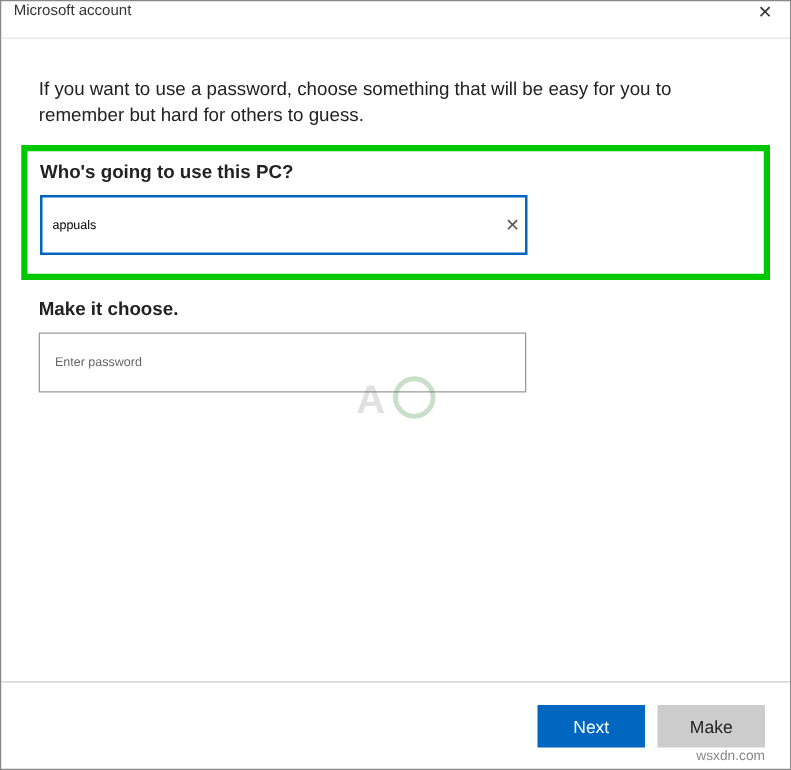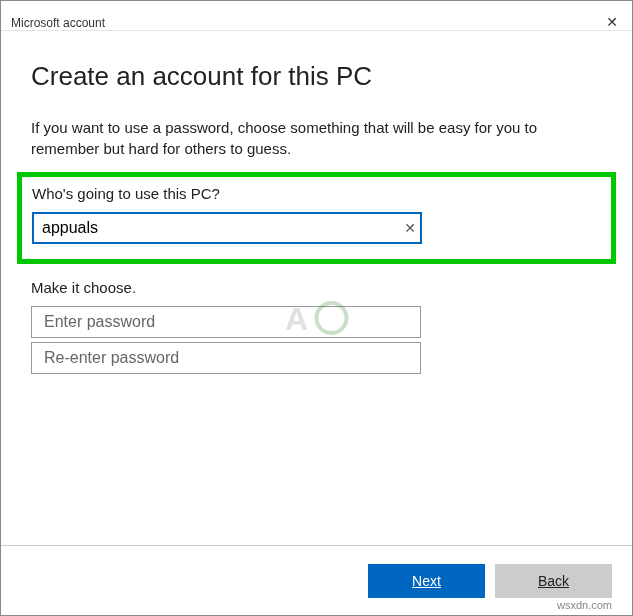--- a/index.html
+++ b/index.html
@@ -19,21 +19,21 @@
       width: 100%;
       height: 100%;
       border: 1px solid #888;
       display: flex;
       flex-direction: column;
       position: relative;
     }
     .titlebar {
       height: 30px;
       display: flex;
-      align-items: flex-end;
+      align-items: flex-start;
       padding: 0 10px;
       border-bottom: 1px solid #e5e5e5;
       font-size: 12px;
       color: #333;
     }
     .titlebar .title {
       flex: 1;
     }
     .titlebar .close {
       width: 20px;
@@ -57,34 +57,34 @@
       color: #222;
       margin-bottom: 25px;
       line-height: 1.4;
     }
     .highlight-box {
       border: 5px solid #00c800;
       padding: 8px 10px 15px 10px;
       margin: -12px -14px 15px -14px;
     }
     .section-label {
-      font-weight: 400;
+      font-weight: 700;
       font-size: 15px;
       margin-bottom: 10px;
       color: #222;
     }
     .input-wrap {
       position: relative;
       width: 390px;
     }
     input[type="text"], input[type="password"] {
       width: 390px;
-      height: 32px;
+      height: 48px;
       padding: 4px 8px;
-      font-size: 16px;
+      font-size: 10px;
       border: 1px solid #999;
       outline: none;
       font-family: inherit;
     }
     .username-input {
       border: 2px solid #0067c0 !important;
       padding-right: 30px;
     }
     .clear-x {
       position: absolute;
@@ -106,27 +106,26 @@
     .footer {
       height: 70px;
       border-top: 1px solid #ccc;
       display: flex;
       justify-content: flex-end;
       align-items: center;
       padding: 0 20px;
       gap: 10px;
     }
     .btn {
-      width: 117px;
+      width: 86px;
       height: 34px;
       border: none;
       font-size: 14px;
       font-family: inherit;
       cursor: pointer;
-      text-decoration: underline;
     }
     .btn-primary {
       background: #0067c0;
       color: #fff;
     }
     .btn-secondary {
       background: #ccc;
       color: #222;
     }
     .watermark {
@@ -169,46 +168,44 @@
 
 <div class="window">
 
   <div class="titlebar">
     <span class="title">Microsoft account</span>
     <span class="close">✕</span>
   </div>
 
   <div class="content">
 
-    <h1>Create an account for this PC</h1>
 
     <p class="desc">If you want to use a password, choose something that will be easy for you to remember but hard for others to guess.</p>
 
     <div class="highlight-box">
       <div class="section-label">Who's going to use this PC?</div>
       <div class="input-wrap">
         <input type="text" class="username-input" value="appuals" style="">
         <span class="clear-x">✕</span>
       </div>
     </div>
 
     <div class="section-label">Make it choose.</div>
 
     <div class="pw-group">
       <input type="password" placeholder="Enter password" style="">
-      <input type="password" placeholder="Re-enter password" style="">
     </div>
 
     <div class="watermark">
       <span>A</span>
       <span class="wm-circle"></span>
     </div>
 
   </div>
 
   <div class="footer">
     <button class="btn btn-primary">Next</button>
-    <button class="btn btn-secondary">Back</button>
+    <button class="btn btn-secondary">Make</button>
   </div>
 
   <div class="attrib">wsxdn.com</div>
 
 </div>
 
 </body></html>

